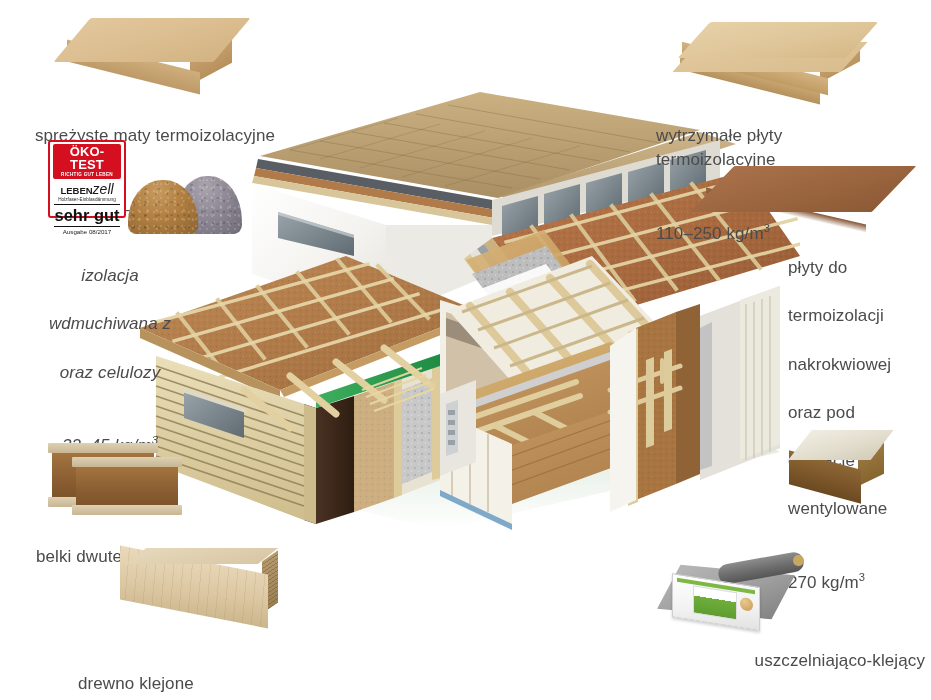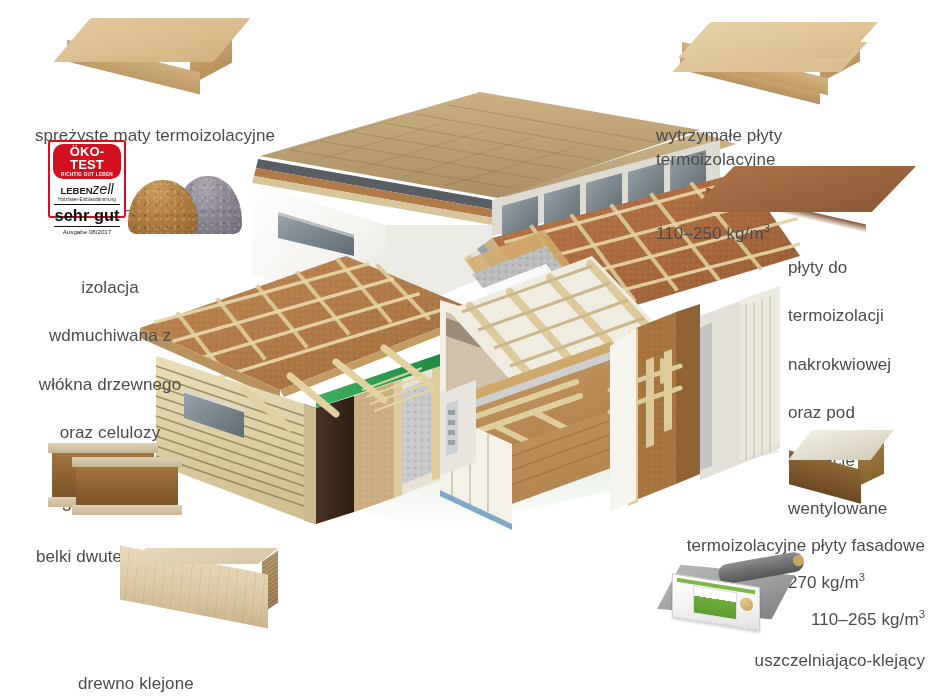--- a/index.html
+++ b/index.html
@@ -129,21 +129,21 @@
     width: 78px; height: 78px;
     background: #ffffff;
     border: 2px solid #d40f1f;
     border-radius: 3px;
     box-sizing: border-box;
     padding: 2px 3px;
     text-align: center;
     font-family: "Liberation Sans", sans-serif;
   }
   .oeko .ot-band {
-    background: #d40f1f; color:#fff; border-radius:10px;
+    background: #d40f1f; color:#fff; border-radius:2px;
     padding: 1px 8px 1px;
   }
   .oeko .ot-title {
     font-size: 13px; font-weight: 700; letter-spacing: .2px; line-height: 1.02;
   }
   .oeko .ot-sub { font-size: 4.6px; font-weight: 700; letter-spacing: .3px; line-height: 1.35; }
   .oeko .ot-brand { font-size: 9.5px; font-weight: 700; color:#1a1a1a; margin-top: 3px; line-height: 1.1; }
   .oeko .ot-brand i { font-weight: 400; font-style: italic; font-size: 14px; }
   .oeko .ot-desc { font-size: 4.7px; color:#2a2a2a; line-height: 1.3; }
   .oeko .ot-rate { font-size: 16.5px; font-weight: 700; color:#111; line-height: 1.12; margin-top:1px; }
@@ -626,24 +626,23 @@
     <div class="ot-hr"></div>
     <div class="ot-rate">sehr gut</div>
     <div class="ot-hr"></div>
     <div class="ot-issue">Ausgabe 08/2017</div>
   </div>
 
   <div class="prod piles">
     <div class="pile cell"></div>
     <div class="pile wood"></div>
   </div>
-  <div class="caption center" style="top:252px; left:10px; width:200px;">
+  <div class="caption center" style="top:240px; left:10px; width:200px;font-style:italic;">
     <div>izolacja</div>
     <div>wdmuchiwana z</div>
-    <div>włókna drzewnego</div>
     <div>oraz celulozy</div>
     <div>
       <span>32–45 kg/m</span><span class="sup">3</span>
     </div>
   </div>
 
   <div class="prod board-tr">
     <div class="b-side"></div>
     <div class="b-front2"></div>
     <div class="b-front"></div>
@@ -696,26 +695,20 @@
     <div>drewno klejone</div>
     
   </div>
 
   <div class="prod facade">
     <div class="f-side"></div>
     <div class="f-front"></div>
     <div class="f-top-b"></div>
     <div class="f-top"></div>
   </div>
-  <div class="caption right" style="top:510px; left:640px; width:285px;">
-    <div>termoizolacyjne płyty fasadowe</div>
-    <div>
-      <span>110–265 kg/m</span><span class="sup">3</span>
-    </div>
-  </div>
 
   <div class="prod seal">
     <div class="sheet"></div>
     <div class="roll"></div>
     <div class="roll-end"></div>
     <div class="pack">
       <div class="strip"></div>
       <div class="lbl"></div>
       <div class="dot"></div>
     </div>

